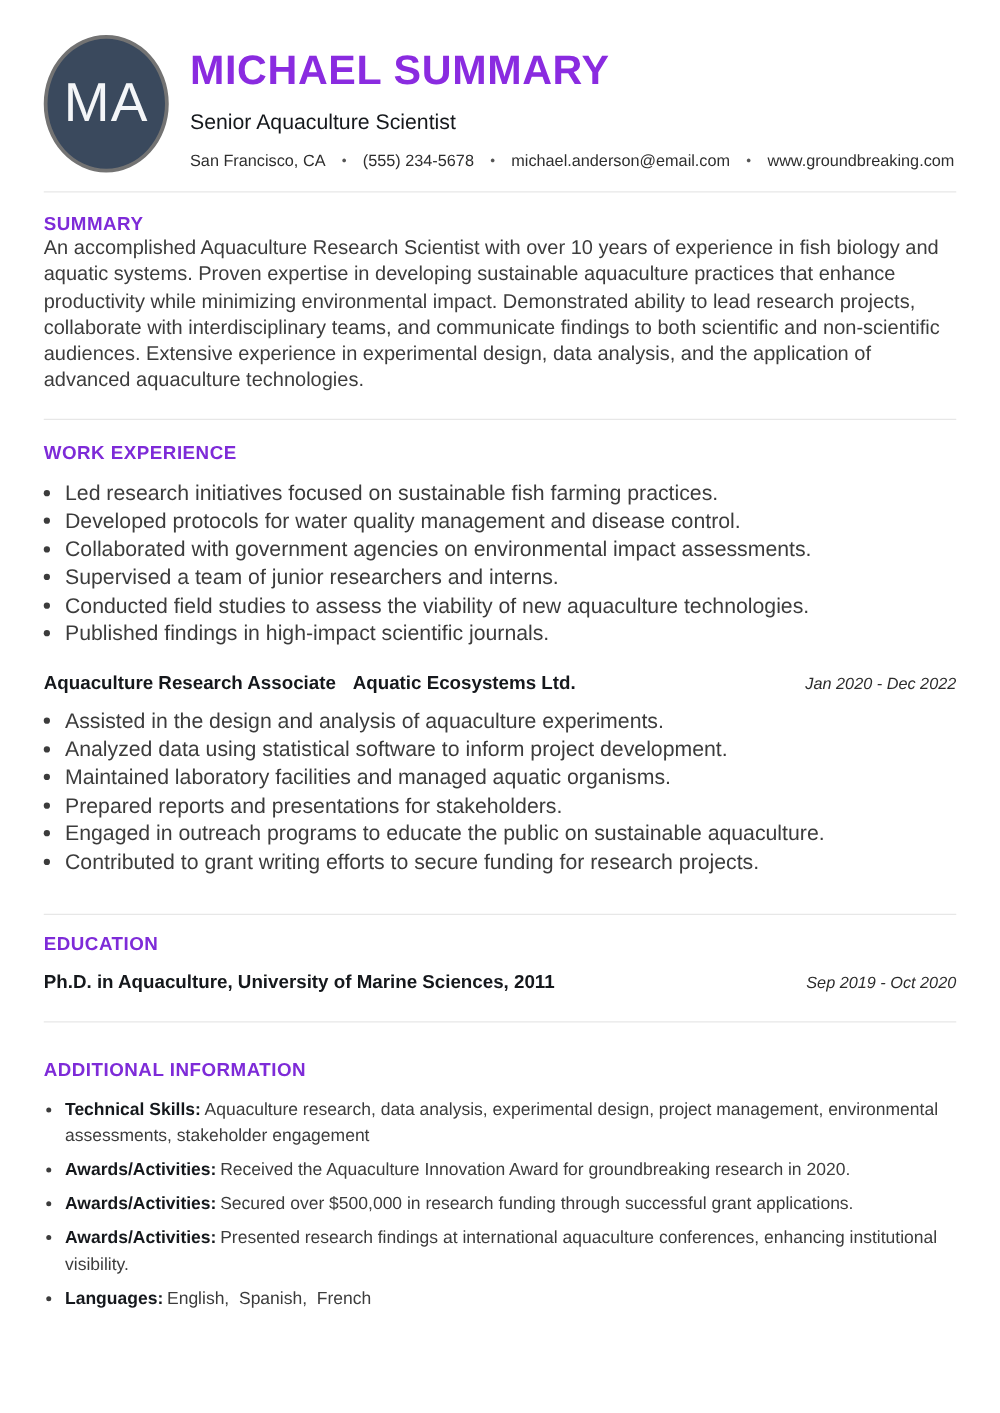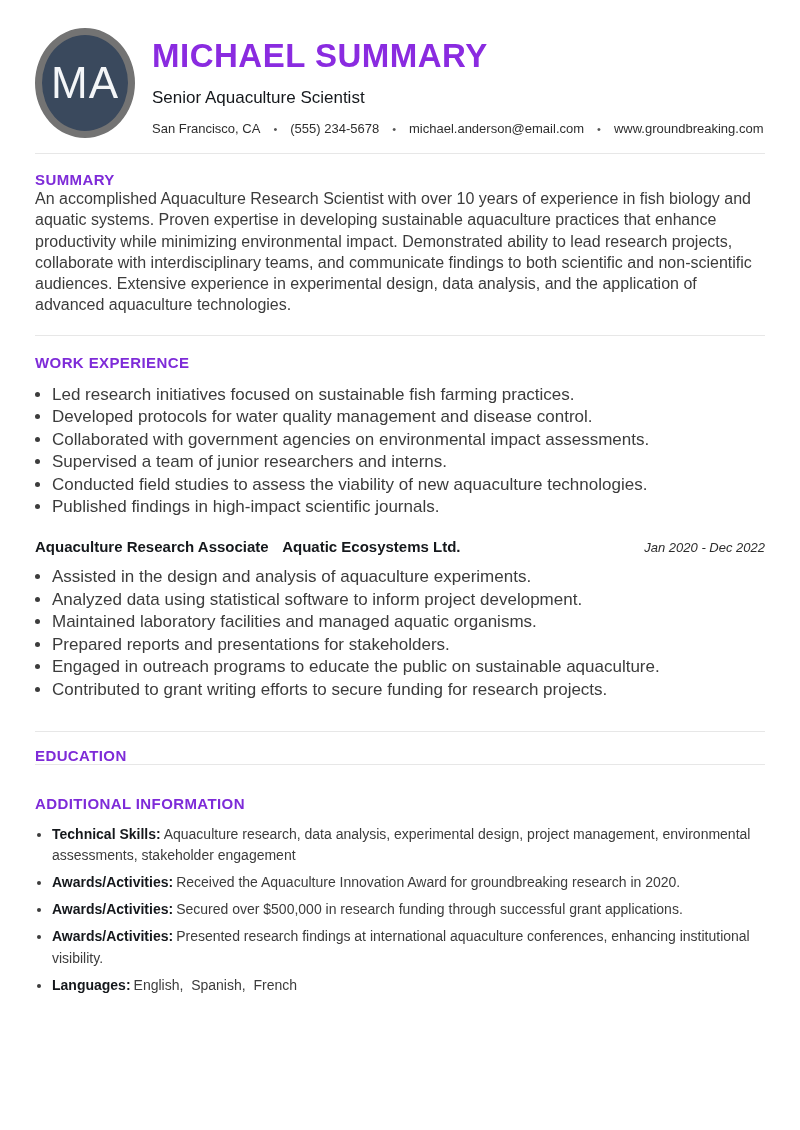--- a/index.html
+++ b/index.html
@@ -13,21 +13,21 @@
     position: relative;
   }
   .page { padding: 28px 35px 0 35px; }
 
   
   .header { display: flex; align-items: flex-start; }
   .avatar {
     width: 100px; height: 110px;
     border-radius: 50%;
     background: #3a495d;
-    border: 7px solid #737373;
+    border: 3px solid #737373;
     display: flex; align-items: center; justify-content: center;
     flex: 0 0 auto;
   }
   .avatar-initials {
     color: #f4f6f8;
     font-size: 44px;
     letter-spacing: 1px;
     font-weight: 400;
   }
   .header-text { margin-left: 17px; padding-top: 10px; }
@@ -161,20 +161,24 @@
         <li>Maintained laboratory facilities and managed aquatic organisms.</li>
         <li>Prepared reports and presentations for stakeholders.</li>
         <li>Engaged in outreach programs to educate the public on sustainable aquaculture.</li>
         <li>Contributed to grant writing efforts to secure funding for research projects.</li>
       </ul>
     </div>
   </div>
 
   <div class="section section-education">
     <div class="section-heading">EDUCATION</div>
+    <div class="edu-row">
+      <span class="edu-degree">Ph.D. in Aquaculture, University of Marine Sciences, 2011</span>
+      <span class="edu-dates">Sep 2019 - Oct 2020</span>
+    </div>
   </div>
 
   <div class="section section-additional">
     <div class="section-heading">ADDITIONAL INFORMATION</div>
     <ul class="info-list">
       <li>
         <span class="info-label">Technical Skills:</span><span class="info-text">Aquaculture research, data analysis, experimental design, project management, environmental assessments, stakeholder engagement</span>
       </li>
       <li>
         <span class="info-label">Awards/Activities:</span><span class="info-text">Received the Aquaculture Innovation Award for groundbreaking research in 2020.</span>

